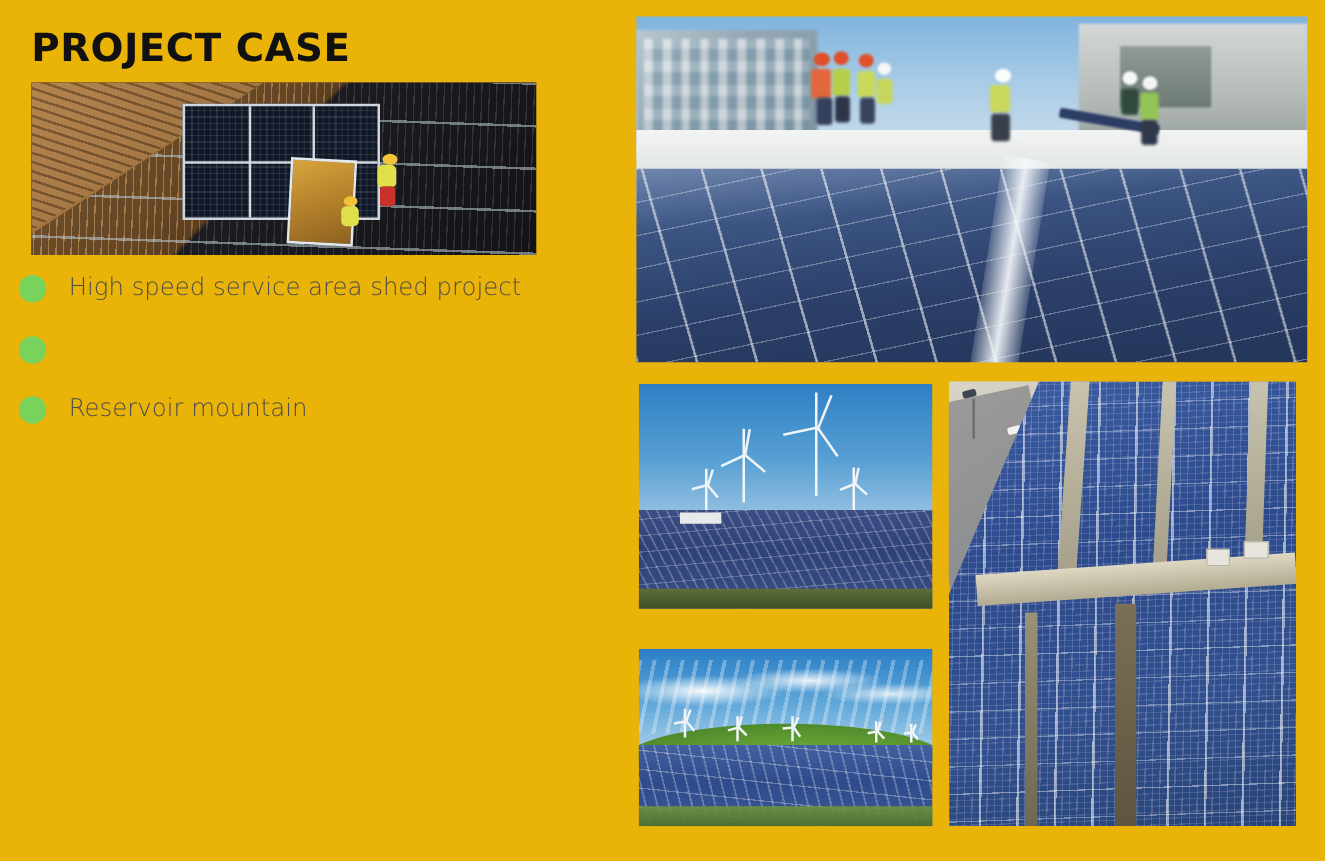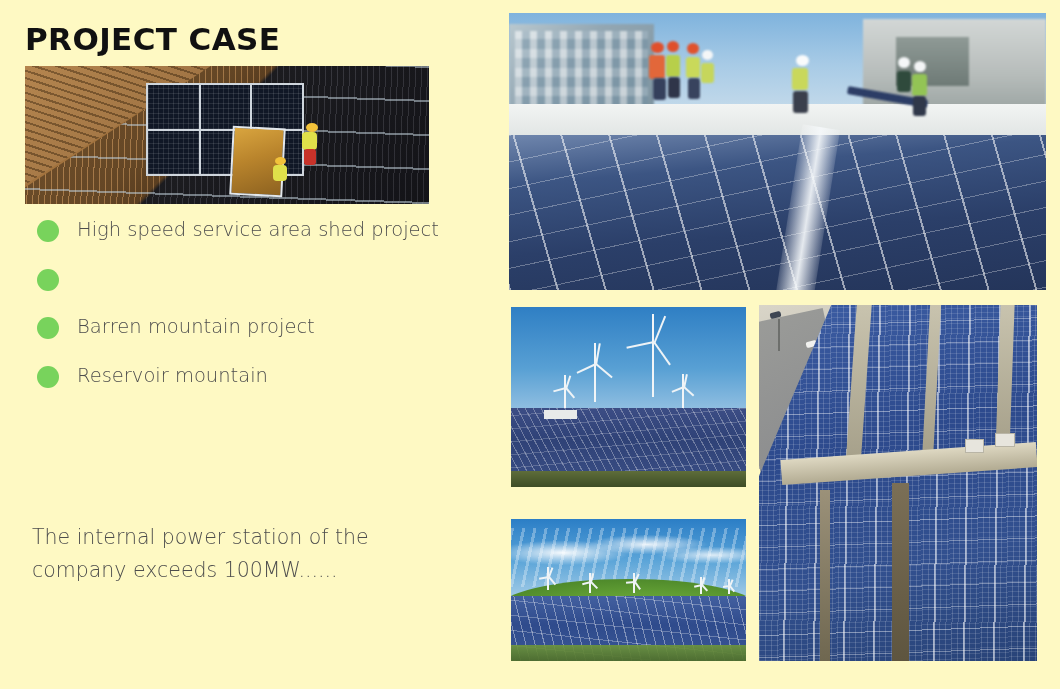--- a/index.html
+++ b/index.html
@@ -8,21 +8,21 @@
     width: 1060px;
     height: 689px;
     background: #ffffff;
     font-family: "Liberation Sans", sans-serif;
     overflow: hidden;
   }
   .slide {
     position: relative;
     width: 1060px;
     height: 689px;
-    background: #fef9c3;
+    background: #eab308;
   }
 
   
   .page-title {
     position: absolute;
     left: 25px;
     top: 21px;
     font-size: 31px;
     font-weight: bold;
     letter-spacing: 0.4px;
@@ -35,21 +35,21 @@
     left: 25px;
     top: 66px;
     width: 404px;
     height: 138px;
     overflow: hidden;
     background: #241f1c;
   }
 
   .bullet-list {
     position: absolute;
-    left: 37px;
+    left: 15px;
     top: 218px;
     width: 440px;
   }
   .bullet-row {
     position: relative;
     height: 48.6px;
     display: flex;
     align-items: flex-start;
   }
   .bullet-dot {
@@ -255,32 +255,24 @@
   <div class="bullet-list">
     <div class="bullet-row">
       <span class="bullet-dot" style="background:#78d35c"></span>
       <span class="bullet-label">High speed service area shed project</span>
     </div>
     <div class="bullet-row">
       <span class="bullet-dot" style="background:#78d35c"></span>
     </div>
     <div class="bullet-row">
       <span class="bullet-dot" style="background:#78d35c"></span>
-      <span class="bullet-label">Barren mountain project</span>
-    </div>
-    <div class="bullet-row">
-      <span class="bullet-dot" style="background:#78d35c"></span>
       <span class="bullet-label">Reservoir mountain</span>
     </div>
   </div>
 
-  <div class="summary-text">
-    <div>The internal power station of the</div>
-    <div>company exceeds 100MW......</div>
-  </div>
 
   <div class="photo photo-hero">
     <div class="ph-canvas">
       <div class="hero-sky"></div>
       <div class="hero-bldg-left"></div>
       <div class="hero-bldg-right"></div>
       <div class="hero-deck"></div>
 
       <div class="hero-beam" style="left:63%;top:29%;width:15%;"></div>
 

